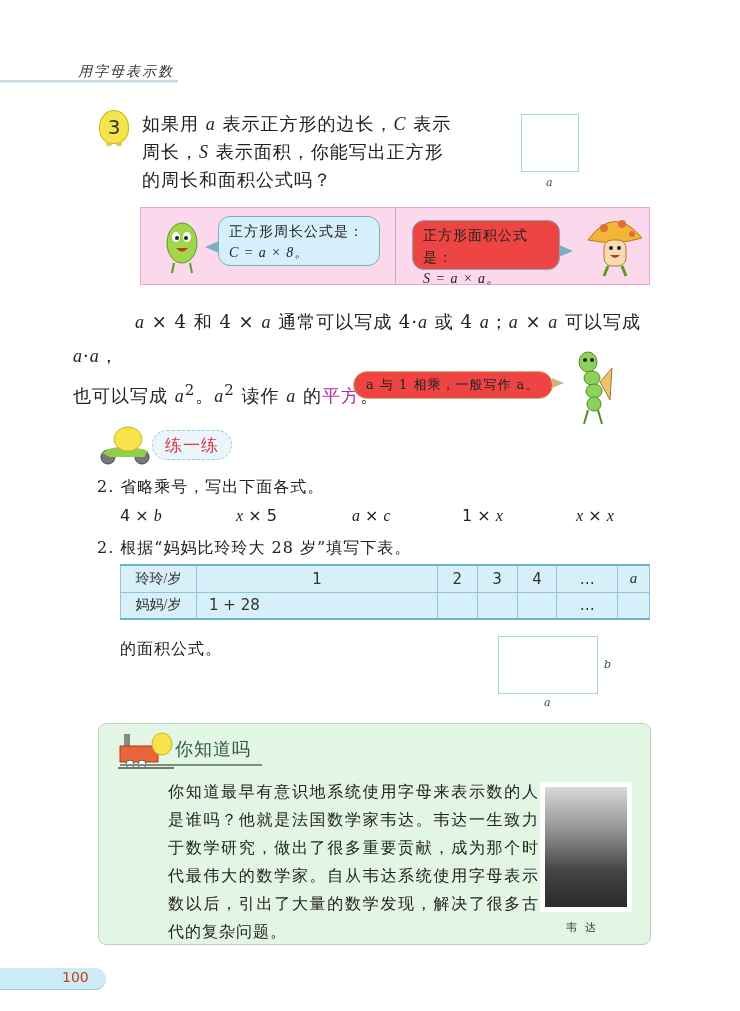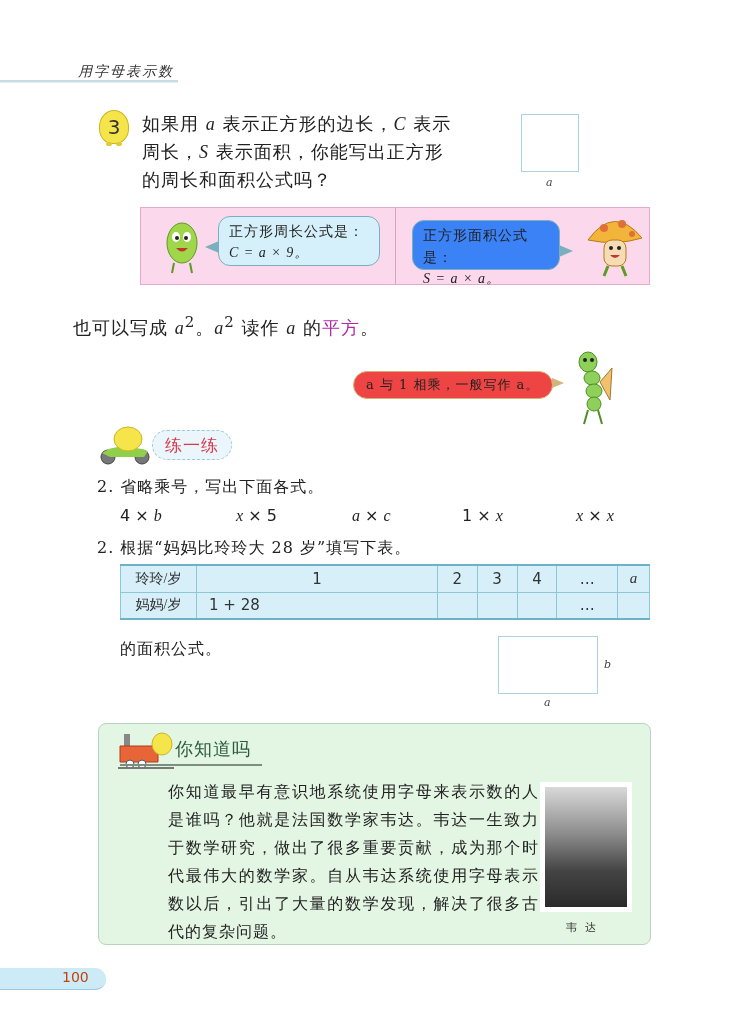--- a/index.html
+++ b/index.html
@@ -18,21 +18,21 @@
   .q-text { left: 142px; top: 110px; width: 330px; font-size: 18px; line-height: 28px; letter-spacing: 1px; }
   .it { font-style: italic; font-family: "Liberation Serif", serif; }
 
   .square { left: 521px; top: 114px; width: 58px; height: 58px; border: 1px solid #a9d3df; background: #fff; }
   .square-label { left: 546px; top: 176px; font-size: 11px; font-style: italic; color: #444; }
 
   .formula-box { left: 140px; top: 207px; width: 510px; height: 78px; background: #fbd8ec; border: 1px solid #e6a9cb; }
   .formula-divider { left: 395px; top: 207px; width: 1px; height: 78px; background: #d9a3c2; }
   .bubble { border-radius: 12px; border: 1px solid #7ab0bd; font-size: 14px; line-height: 22px; padding: 3px 10px; letter-spacing: 1px; }
   .bubble-left { left: 218px; top: 216px; width: 162px; height: 50px; background: #d5f0fb; }
-  .bubble-right { left: 412px; top: 220px; width: 148px; height: 50px; background: #3b82f6; }
+  .bubble-right { left: 412px; top: 220px; width: 148px; height: 50px; background: #ef4444; }
   .bubble-left::before { content: ""; position: absolute; left: -14px; top: 24px; border-right: 14px solid #7ab0bd; border-top: 6px solid transparent; border-bottom: 6px solid transparent; }
   .bubble-right::after { content: ""; position: absolute; right: -14px; top: 24px; border-left: 14px solid #7ab0bd; border-top: 6px solid transparent; border-bottom: 6px solid transparent; }
 
   .char-bean { left: 160px; top: 215px; width: 44px; height: 60px; }
   .char-mush { left: 582px; top: 210px; width: 64px; height: 68px; }
 
   .para { left: 73px; top: 305px; width: 600px; font-size: 18px; line-height: 34px; letter-spacing: 1px; }
   .para-l1 { text-indent: 62px; }
   .hl { color: #b02aa4; }
 
@@ -100,39 +100,40 @@
   <ellipse cx="22" cy="28" rx="15" ry="20" fill="#9fd64a" stroke="#5d9a23"></ellipse>
   <ellipse cx="16" cy="22" rx="4" ry="5" fill="#fff"></ellipse>
     <ellipse cx="27" cy="22" rx="4" ry="5" fill="#fff"></ellipse>
   <circle cx="17" cy="23" r="2" fill="#222"></circle>
     <circle cx="26" cy="23" r="2" fill="#222"></circle>
   <path d="M16 33 Q22 40 28 33" fill="#c0392b"></path>
   <path d="M14 48 L12 58 M30 48 L32 58" stroke="#5d9a23" stroke-width="2"></path>
 </svg>
 <div class="abs bubble bubble-left">
   <div>正方形周长公式是：</div>
-  <div class="it">C = a × 9。</div>
+  <div class="it">C = a × 8。</div>
 </div>
 <div class="abs bubble bubble-right">
   <div>正方形面积公式是：</div>
   <div class="it">S = a × a。</div>
 </div>
 <svg class="abs char-mush" viewBox="0 0 64 68">
   <path d="M6 30 Q32 -6 60 28 Q34 36 6 30Z" fill="#f2b53a" stroke="#b57a1a"></path>
   <circle cx="22" cy="18" r="4" fill="#e0703a"></circle>
     <circle cx="40" cy="14" r="4" fill="#e0703a"></circle>
     <circle cx="50" cy="24" r="3" fill="#e0703a"></circle>
   <rect x="22" y="30" width="22" height="26" rx="8" fill="#f6dcb5" stroke="#b57a1a"></rect>
   <circle cx="29" cy="38" r="2" fill="#222"></circle>
     <circle cx="37" cy="38" r="2" fill="#222"></circle>
   <path d="M28 45 Q33 51 38 45" fill="#c0392b"></path>
   <path d="M26 56 L22 66 M40 56 L44 66" stroke="#5d9a23" stroke-width="3"></path>
 </svg>
 
 <div class="abs para">
+  <div class="para-l1"><span class="it">a</span> × 4 和 4 × <span class="it">a</span> 通常可以写成 4·<span class="it">a</span> 或 4 <span class="it">a</span>；<span class="it">a</span> × <span class="it">a</span> 可以写成 <span class="it">a</span>·<span class="it">a</span>，</div>
   <div>也可以写成 <span class="it">a</span><sup>2</sup>。<span class="it">a</span><sup>2</sup> 读作 <span class="it">a</span> 的<span class="hl">平方</span><span>。</span></div>
 </div>
 <div class="abs tip-bubble">a 与 1 相乘，一般写作 a。</div>
 <svg class="abs char-worm" viewBox="0 0 48 78">
   <path d="M32 34 L44 20 L42 52Z" fill="#f1c16e" stroke="#a07830"></path>
   <ellipse cx="20" cy="14" rx="9" ry="10" fill="#8fd05a" stroke="#4f8e26"></ellipse>
   <circle cx="17" cy="12" r="2" fill="#222"></circle>
     <circle cx="24" cy="12" r="2" fill="#222"></circle>
   <ellipse cx="24" cy="30" rx="8" ry="7" fill="#8fd05a" stroke="#4f8e26"></ellipse>
   <ellipse cx="26" cy="43" rx="8" ry="7" fill="#8fd05a" stroke="#4f8e26"></ellipse>

